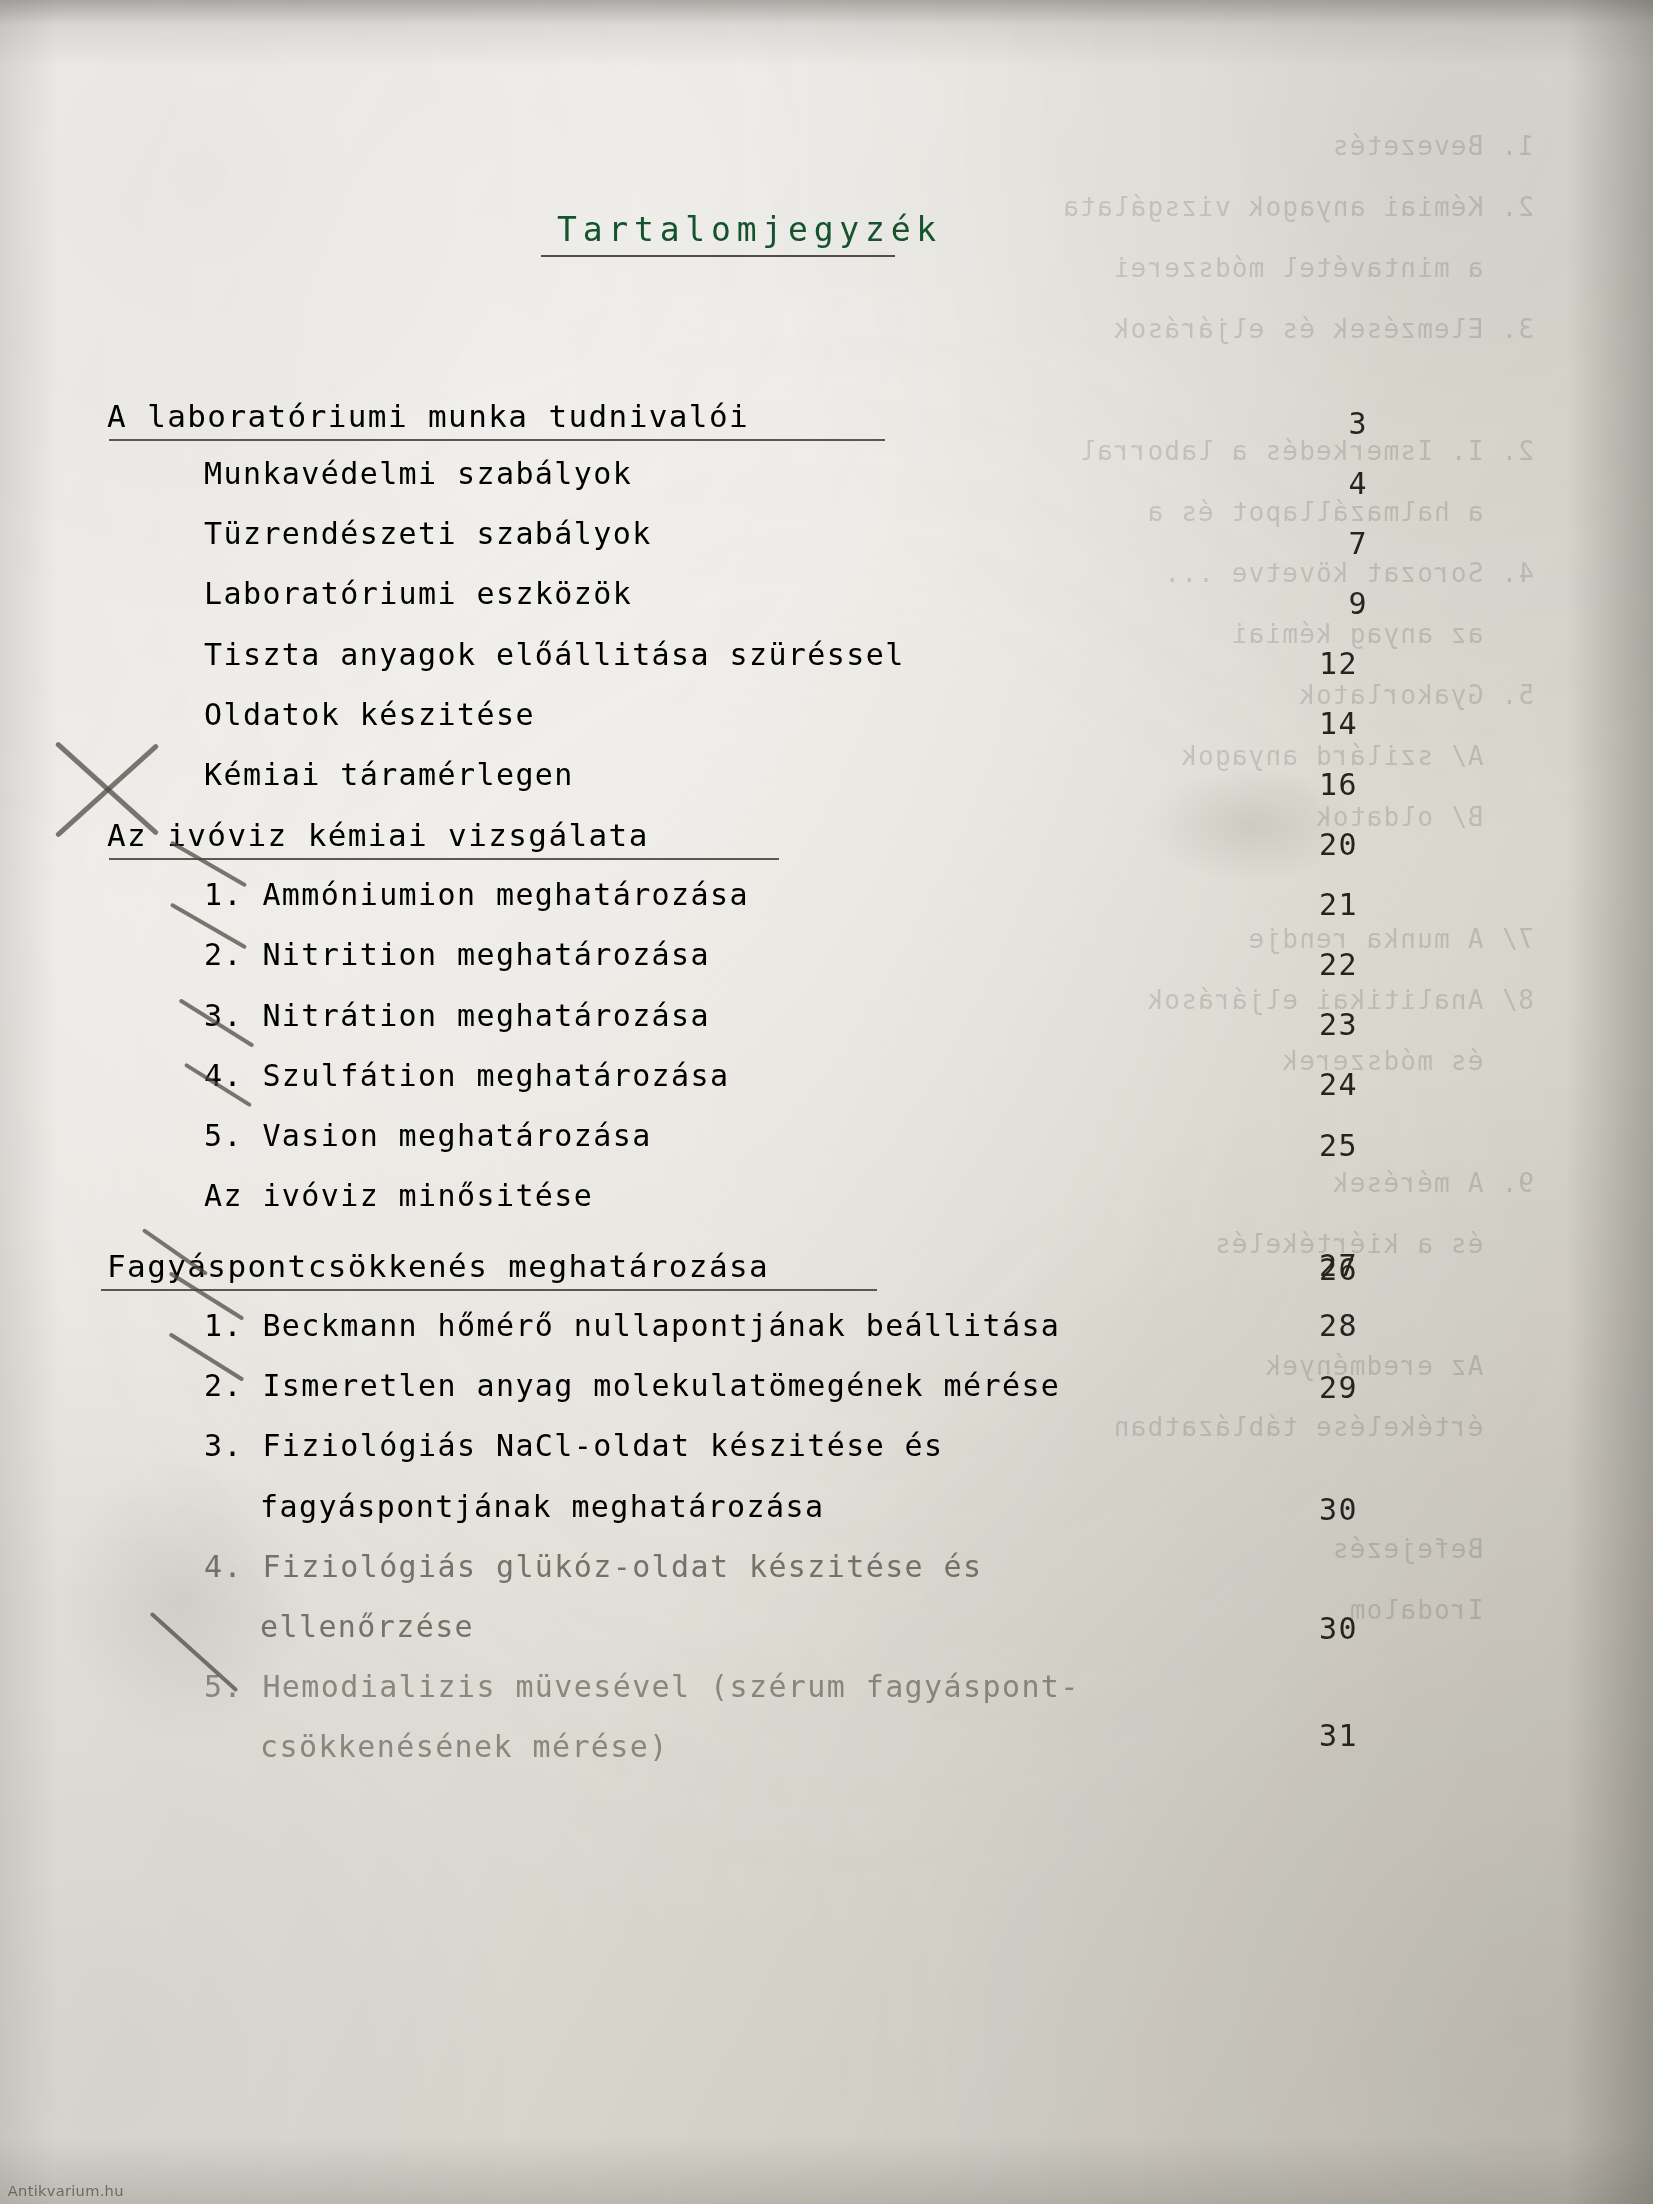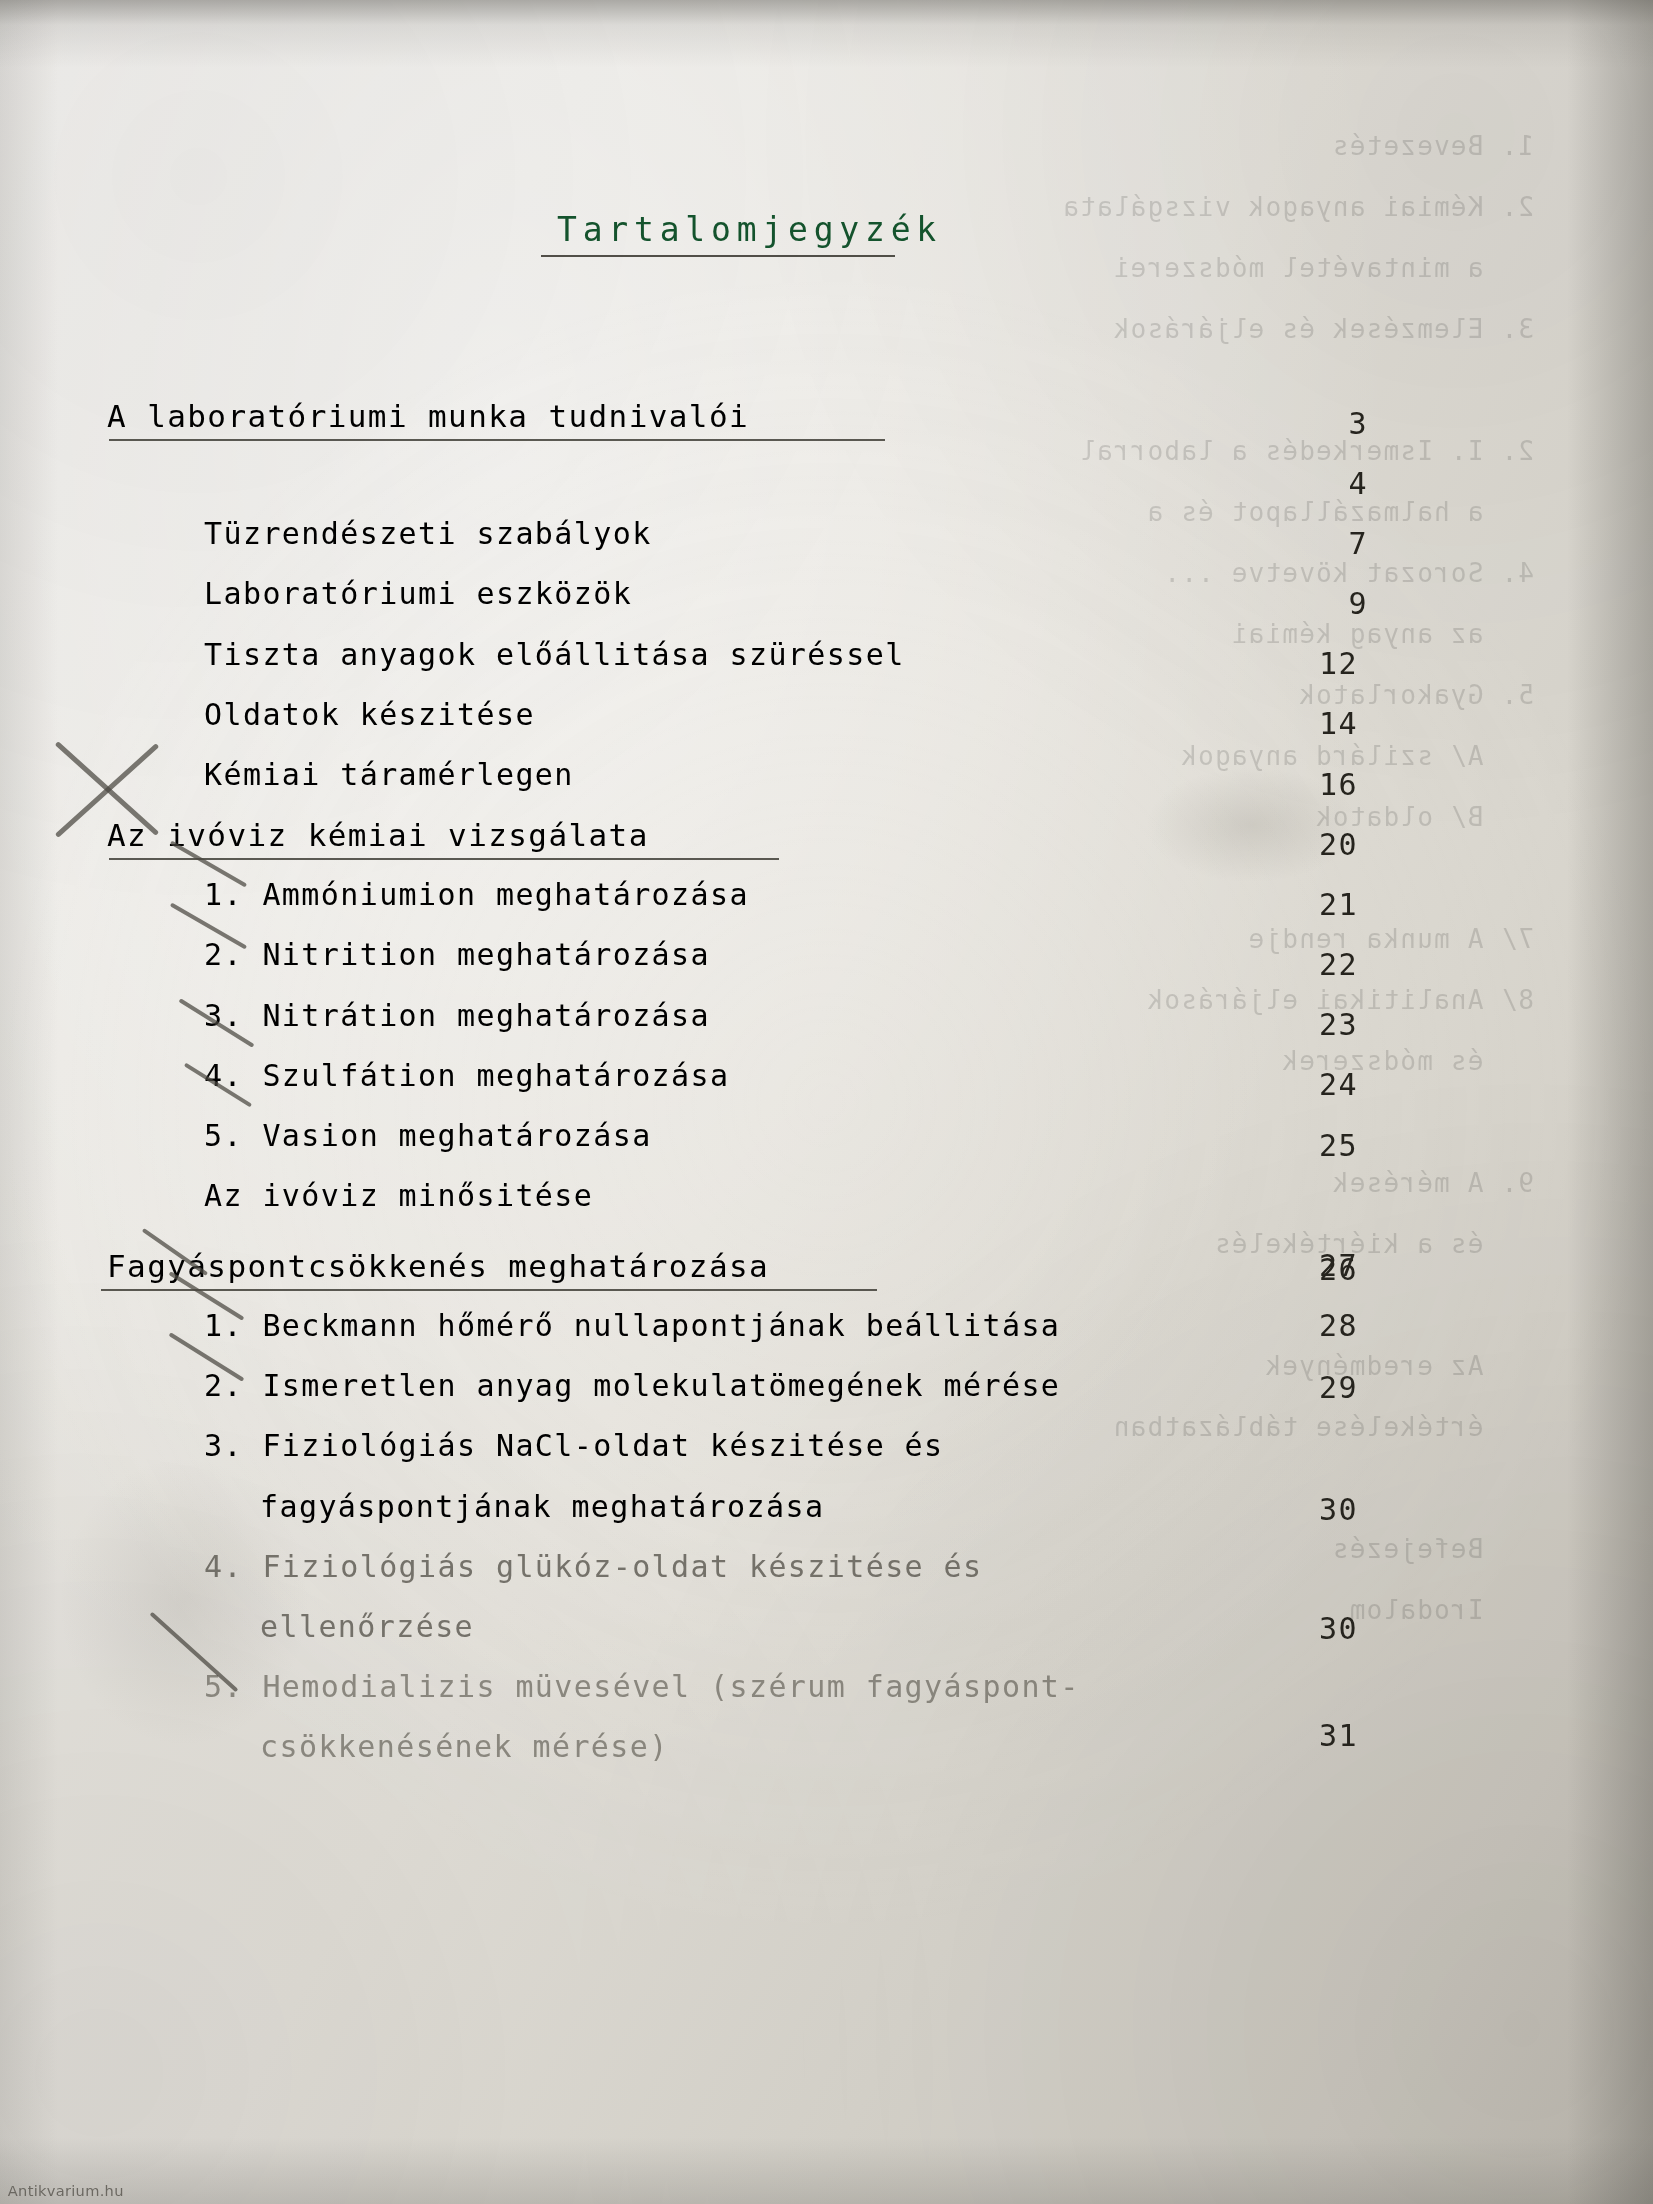--- a/index.html
+++ b/index.html
@@ -186,20 +186,21 @@
 
   <div id="content">
 
     <div class="title">Tartalomjegyzék</div>
     <div class="title-rule"></div>
 
     <div class="entry section" style="top:398px;">A laboratóriumi munka tudnivalói</div>
     <div class="underline" style="left:109px;top:439px;width:776px;"></div>
     <div class="pageno" style="left:1310px;top:406px;">3</div>
 
+    <div class="entry sub" style="top:456px;">Munkavédelmi szabályok</div>
     <div class="pageno" style="left:1310px;top:466px;">4</div>
 
     <div class="entry sub" style="top:516px;">Tüzrendészeti szabályok</div>
     <div class="pageno" style="left:1310px;top:526px;">7</div>
 
     <div class="entry sub" style="top:576px;">Laboratóriumi eszközök</div>
     <div class="pageno" style="left:1310px;top:586px;">9</div>
 
     <div class="entry sub" style="top:637px;">Tiszta anyagok előállitása szüréssel</div>
     <div class="pageno" style="left:1300px;top:646px;">12</div>

